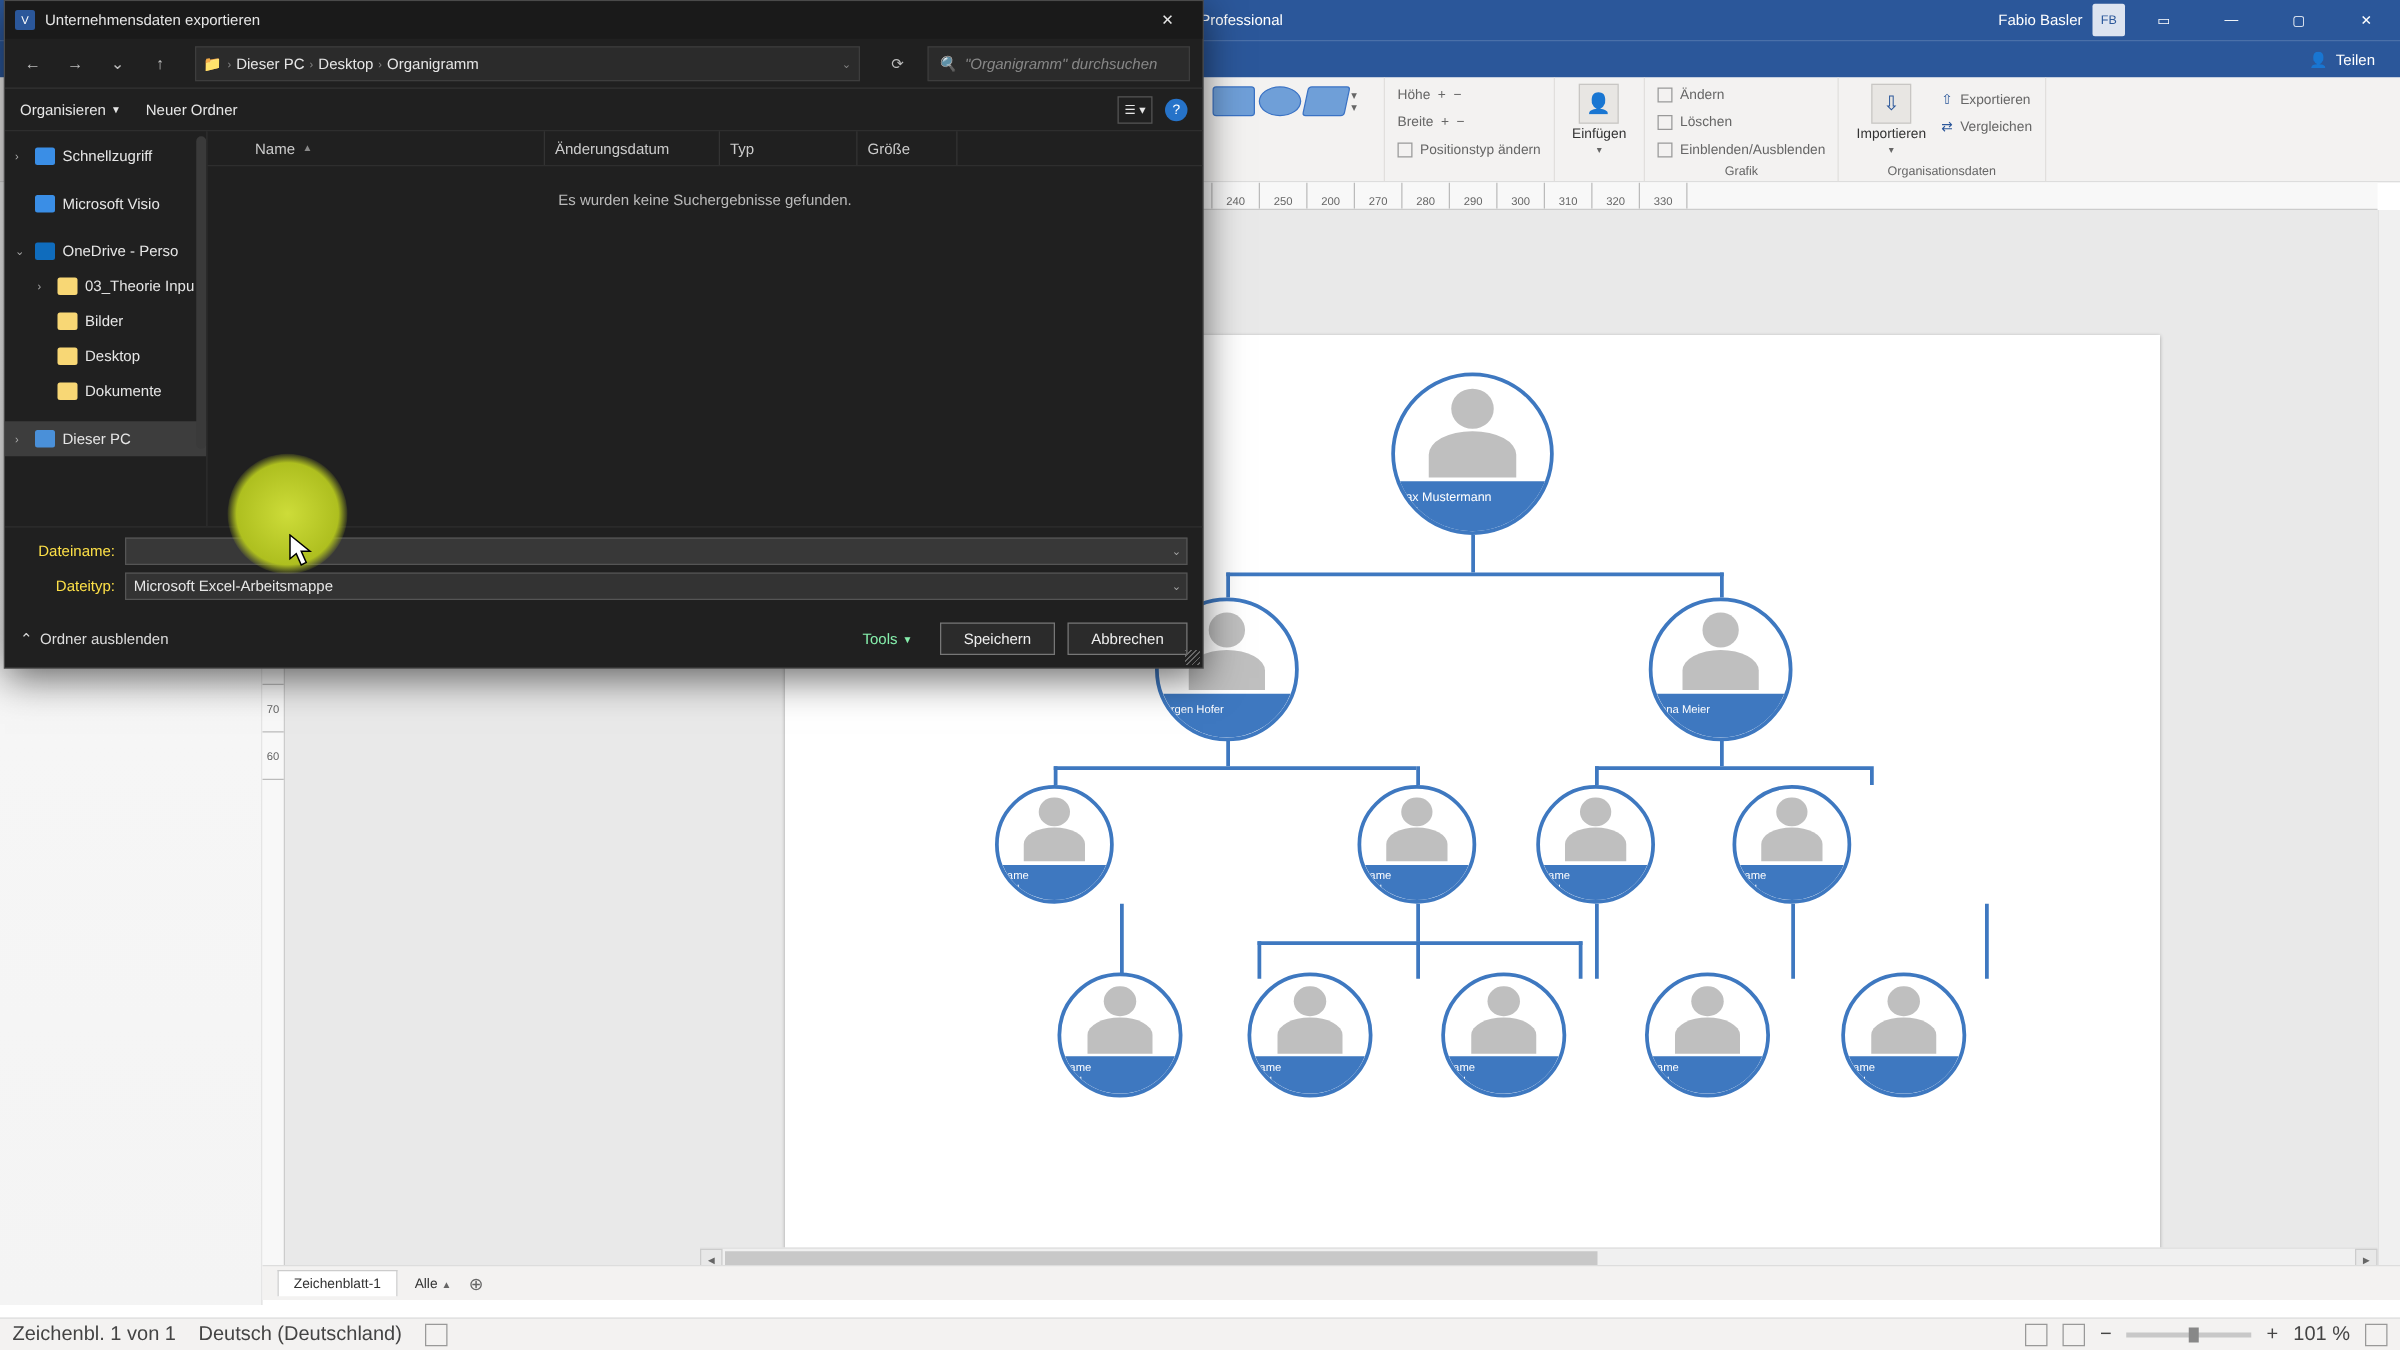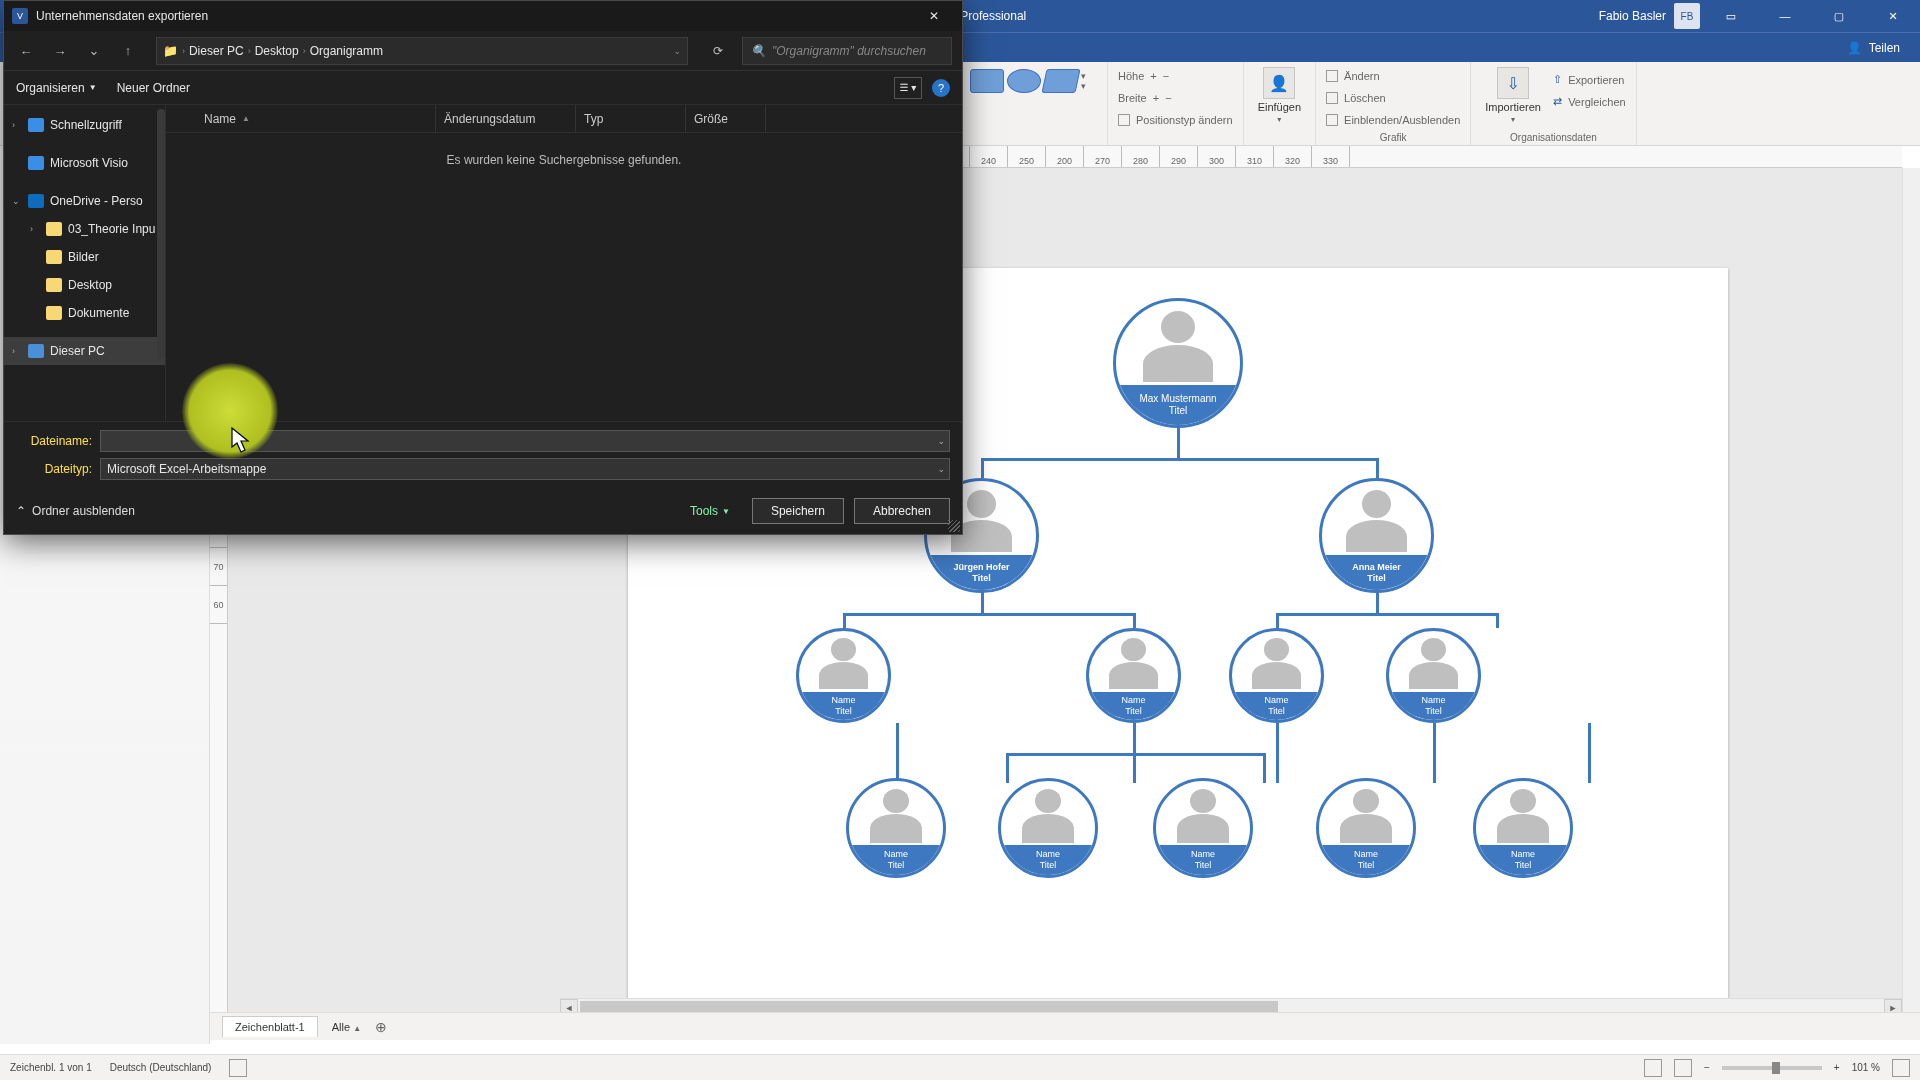--- a/index.html
+++ b/index.html
@@ -33,48 +33,48 @@
 .left-panel { width: 210px; background: linear-gradient(#f8f8f8,#f4f4f4); border-right:1px solid #ddd; }
 .ruler-h { position:absolute; top:0; left:210px; right:18px; height:22px; background:#f8f8f8; border-bottom:1px solid #ccc; display:flex; font-size:9px; color:#666; overflow:hidden; }
 .ruler-h .tick { width:38px; border-right:1px solid #bbb; display:flex; align-items:flex-end; justify-content:center; padding-bottom:1px; flex:0 0 38px; }
 .ruler-v { position:absolute; top:22px; left:210px; width:18px; bottom:28px; background:#f8f8f8; border-right:1px solid #ccc; display:flex; flex-direction:column; font-size:9px; color:#666; }
 .ruler-v .tick { height:38px; border-bottom:1px solid #bbb; display:flex; align-items:center; justify-content:center; writing-mode:horizontal-tb; }
 
 .page-holder { position:absolute; top:22px; left:228px; right:18px; bottom:28px; background:#e9e9e9; overflow:hidden; }
 .page { position:absolute; left:400px; top:100px; width:1100px; height:820px; background:#fff; box-shadow: 0 1px 3px rgba(0,0,0,0.3); }
 
 
-.orgnode { position:absolute; text-align:center; }
+.orgnode { position:absolute; }
 .orgnode .circle { width:100%; height:100%; border-radius:50%; background:#fff; border:3px solid #3e78c0; position:relative; overflow:hidden; }
 .orgnode .av { position:absolute; top:8%; left:10%; width:80%; height:56%; }
 .orgnode .av .head { width:34%; height:46%; border-radius:50%; background:#bfbfbf; margin:0 auto; }
 .orgnode .av .body { width:70%; height:54%; border-radius:50% 50% 0 0; background:#bfbfbf; margin:2% auto 0; }
 .orgnode .label { position:absolute; bottom:0; left:0; right:0; height:32%; background:#3e78c0; color:#fff; font-size:9px; display:flex; flex-direction:column; justify-content:center; line-height:1.2; }
 .orgnode.lg { width:130px; height:130px; }
 .orgnode.lg .label { font-size:10px; }
-.orgnode.md { width:115px; height:115px;font-weight:bold; }
+.orgnode.md { width:115px; height:115px; }
 .orgnode.sm { width:95px; height:95px; }
 .orgnode.xs { width:100px; height:100px; }
 .connector { position:absolute; background:#3e78c0; }
 
 
 .page-tabs { position:absolute; bottom:4px; left:210px; right:0; height:28px; background:#f3f2f1; border-top:1px solid #ddd; display:flex; align-items:center; font-size:11px; padding-left:12px; gap:14px; color:#333; }
 .page-tab { padding: 4px 12px; border:1px solid #ccc; border-bottom:none; background:#fff; }
 .page-tabs .add { font-size:14px; color:#666; }
 
 
 .hscroll { position:absolute; bottom:28px; left:560px; right:18px; height:18px; background:#f0f0f0; border-top:1px solid #ddd; display:flex; align-items:center; }
 .hscroll .arrow { width:18px; height:18px; display:flex; align-items:center; justify-content:center; color:#666; font-size:9px; background:#e8e8e8; border:1px solid #ccc; }
 .hscroll .thumb { height:14px; background:#c8c8c8; margin:0 2px; }
 
 
 .vscroll { position:absolute; top:22px; right:0; width:18px; bottom:28px; background:#f0f0f0; border-left:1px solid #ddd; }
 
 
-.statusbar { position:absolute; bottom:0; left:0; right:0; height:26px; background:#f3f2f1; border-top:1px solid #ddd; display:flex; align-items:center; font-size:10px; color:#444; padding: 0 10px; gap:18px; }
+.statusbar { position:absolute; bottom:0; left:0; right:0; height:26px; background:#f3f2f1; border-top:1px solid #ddd; display:flex; align-items:center; font-size:16px; color:#444; padding: 0 10px; gap:18px; }
 .statusbar .right { margin-left:auto; display:flex; align-items:center; gap:12px; }
 .zoom-slider { width:100px; height:4px; background:#c8c8c8; position:relative; }
 .zoom-slider::after { content:''; position:absolute; left:50%; top:-4px; width:8px; height:12px; background:#888; }
 .status-icon { width:18px;height:18px;border:1px solid #999; }
 
 
 .dialog { position:absolute; top:1px; left:4px; width:958px; height:533px; background:#202020; color:#e6e6e6; box-shadow: 0 0 0 1px #4a4a4a, 0 8px 30px rgba(0,0,0,0.6); z-index:100; display:flex; flex-direction:column; font-size:12px; }
 .dlg-title { height:30px; display:flex; align-items:center; padding:0 8px; background:#1a1a1a; }
 .dlg-title .vicon { width:16px; height:16px; background:#2b579a; color:#fff; font-size:9px; display:flex;align-items:center;justify-content:center; border-radius:2px; margin-right:8px; }
 .dlg-title .x { margin-left:auto; width:40px; height:30px; display:flex;align-items:center;justify-content:center; }

